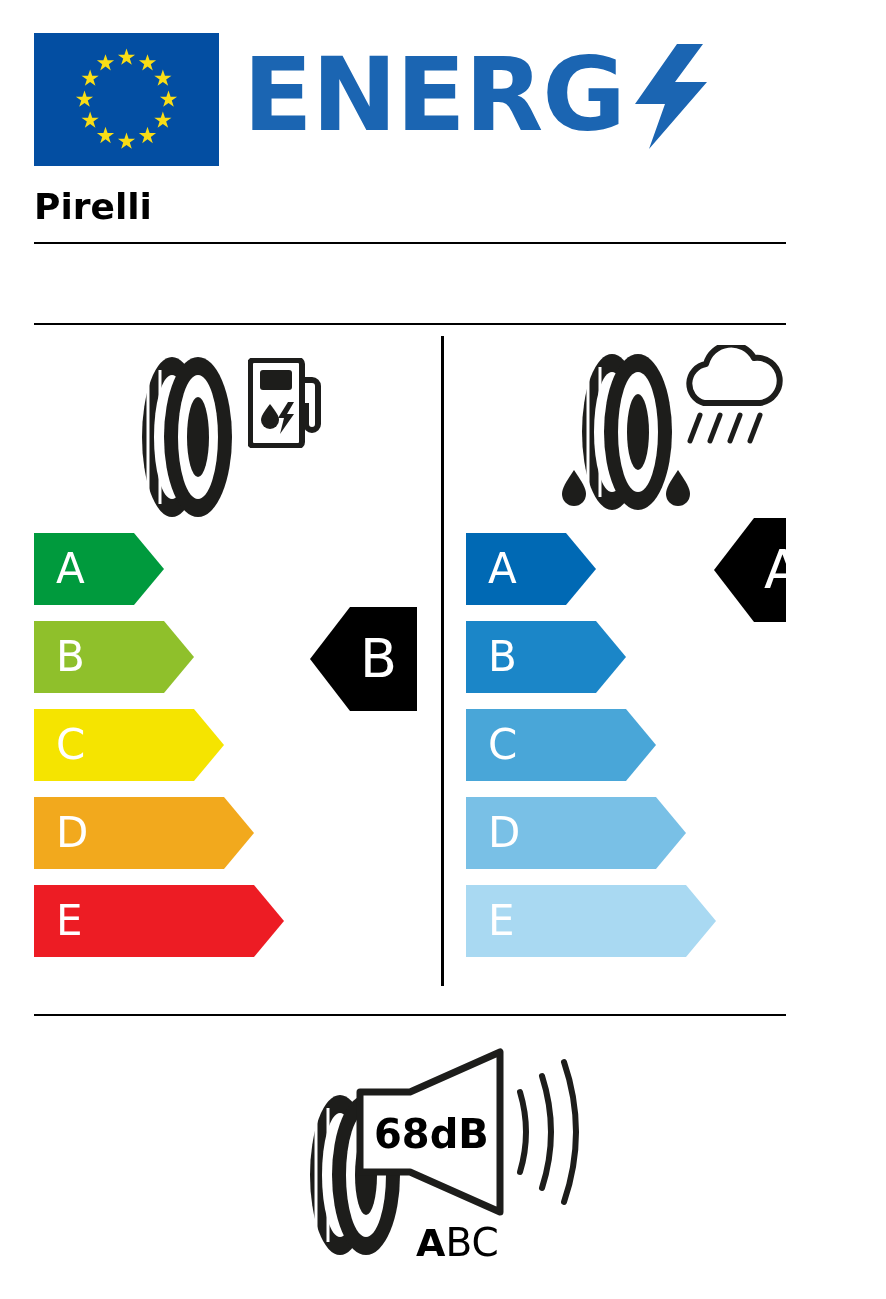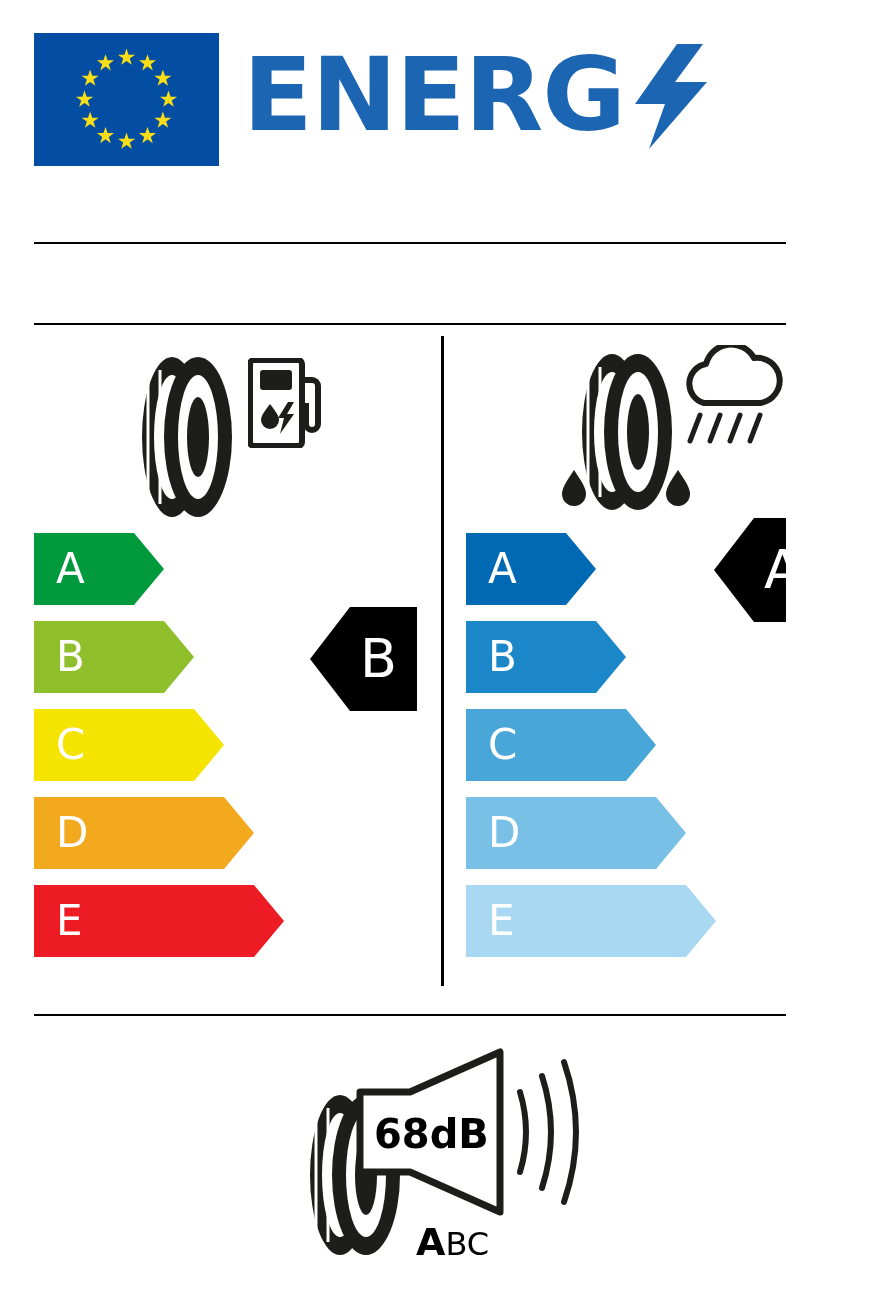--- a/index.html
+++ b/index.html
@@ -121,21 +121,21 @@
   .noise-class {
     position: absolute;
     font-family: "DejaVu Sans", sans-serif;
     color: #000000;
   }
   .noise-class .a {
     font-weight: bold;
     font-size: 38px;
   }
   .noise-class .bc {
-    font-size: 32px;
+    font-size: 39px;
     text-align: right;
   }
 </style>
 </head>
 <body>
 
 <div id="label">
 
   <div class="eu-flag">
     <svg class="eu-stars" viewBox="0 0 185 133">
@@ -181,20 +181,21 @@
       </g>
     </svg>
   </div>
 
   <div class="energ-word">ENERG</div>
 
   <svg class="energ-bolt" viewBox="0 0 80 105">
     <polygon points="46,0 4,60 34,60 18,105 76,38 44,38 72,0" fill="#1B65B2"></polygon>
   </svg>
 
+  <div class="brand">Pirelli</div>
   <div class="rule rule-1"></div>
   <div class="rule rule-2"></div>
   <div class="divider-v"></div>
   <div class="rule rule-3"></div>
 
   <svg style="position:absolute;left:120px;top:352px;width:125px;height:170px" viewBox="0 0 125 170">
     <g fill="#1D1D1B">
       <ellipse cx="52" cy="85" rx="30" ry="80"></ellipse>
       <ellipse cx="52" cy="85" rx="18" ry="62" fill="#ffffff"></ellipse>
       <ellipse cx="78" cy="85" rx="34" ry="80"></ellipse>

